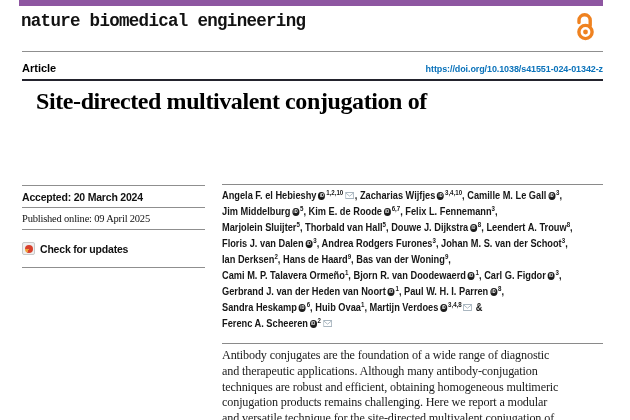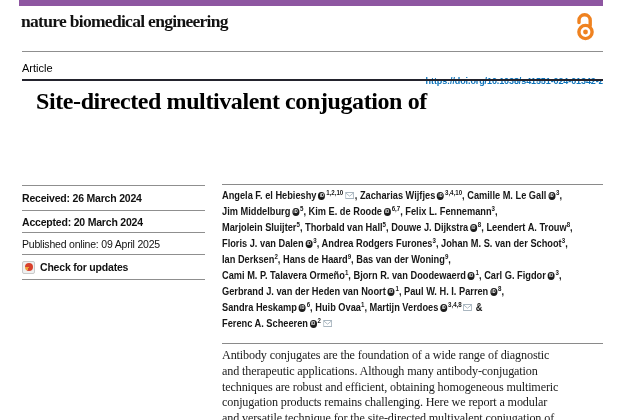--- a/index.html
+++ b/index.html
@@ -2,42 +2,42 @@
 <html><head>
 <meta charset="utf-8">
 <style>
   * { margin: 0; padding: 0; box-sizing: border-box; }
   html, body { width: 630px; height: 420px; background: #ffffff; overflow: hidden; }
   body { position: relative; font-family: "Liberation Sans", sans-serif; color: #141414; }
 
   .topbar { position: absolute; left: 19px; top: 0; width: 584px; height: 6px; background: #8e56a1; }
 
   .masthead { position: absolute; left: 21px; top: 11px; font-size: 17.5px; font-weight: bold;
-              letter-spacing: -0.7px; color: #121212; font-family: Liberation Serif, serif; }
+              letter-spacing: -0.7px; color: #121212; font-family: Liberation Mono, monospace; }
 
   .oa-icon { position: absolute; left: 574px; top: 12px; }
 
   .rule-h1 { position: absolute; left: 22px; top: 51px; width: 581px; height: 1px; background: #8f8f8f; }
-  .article-label { position: absolute; left: 22px; top: 62px; font-size: 11px; font-weight: normal; color: #000; text-align: center; }
+  .article-label { position: absolute; left: 22px; top: 62px; font-size: 11px; font-weight: bold; color: #000; text-align: center; }
   .doi-link { position: absolute; right: 27px; top: 64px; font-size: 9px; font-weight: bold;
-              color: #0a72ba; letter-spacing: -0.1px; text-decoration: none; margin-top: 12px; }
+              color: #0a72ba; letter-spacing: -0.1px; text-decoration: none; }
   .rule-h2 { position: absolute; left: 22px; top: 79px; width: 581px; height: 2px; background: #23232d; }
 
   .title { position: absolute; left: 20px; top: 86px; width: 600px;
            font-family: "Liberation Serif", serif; font-weight: bold; font-size: 24px;
            line-height: 31px; letter-spacing: -0.4px; color: #000; margin-left: 16px; }
 
   
   .meta-col { position: absolute; left: 22px; top: 185px; width: 183px; }
   .meta-row { border-top: 1px solid #8f8f8f; display: flex; align-items: center; }
   .meta-row.last { border-bottom: 1px solid #8f8f8f; }
   .meta-row-1 { height: 25px; } .meta-row-2 { height: 22px; } .meta-row-3 { height: 22px; }
-  .meta-row-4 { height: 26px; }
+  .meta-row-4 { height: 39px; }
   .meta-label { font-size: 10.5px; font-weight: bold; color: #111; letter-spacing: -0.2px; }
-  .meta-label.serif { font-family: Liberation Sans, sans-serif; font-weight: normal; font-size: 10.5px; text-align: right; }
+  .meta-label.serif { font-family: Liberation Serif, serif; font-weight: normal; font-size: 10.5px; text-align: right; }
   .crossmark { display: inline-flex; align-items: center; justify-content: center;
                width: 13px; height: 13px; border-radius: 2px; background: #efefef;
                border: 1px solid #c9c9c9; margin-right: 5px; }
   .crossmark .cm-circle { width: 8px; height: 8px; border-radius: 50%;
                background: conic-gradient(from 210deg, #f0a13c 0 60deg, #d8402c 60deg 360deg); }
 
   
   .authors { position: absolute; left: 222px; top: 184px; width: 381px;
              border-top: 1px solid #8a8a8a; padding-top: 3px; }
   .author-line { font-size: 10.5px; font-weight: bold; color: #161616; line-height: 15px;
@@ -72,23 +72,20 @@
 </div>
 
 <div class="rule-h1"></div>
 <div class="article-label">Article</div>
 <a class="doi-link" href="#">https://doi.org/10.1038/s41551-024-01342-z</a>
 <div class="rule-h2"></div>
 
 <h1 class="title"><span>Site-directed multivalent conjugation of</span><br></h1>
 
 <div class="meta-col">
-  <div class="meta-row meta-row-1">
-    <span class="meta-label">Received: 26 March 2024</span>
-  </div>
   <div class="meta-row meta-row-2">
     <span class="meta-label">Accepted: 20 March 2024</span>
   </div>
   <div class="meta-row meta-row-3">
     <span class="meta-label serif">Published online: 09 April 2025</span>
   </div>
   <div class="meta-row meta-row-4 last">
     <span class="crossmark">
         <span class="cm-circle"></span>
       </span>

